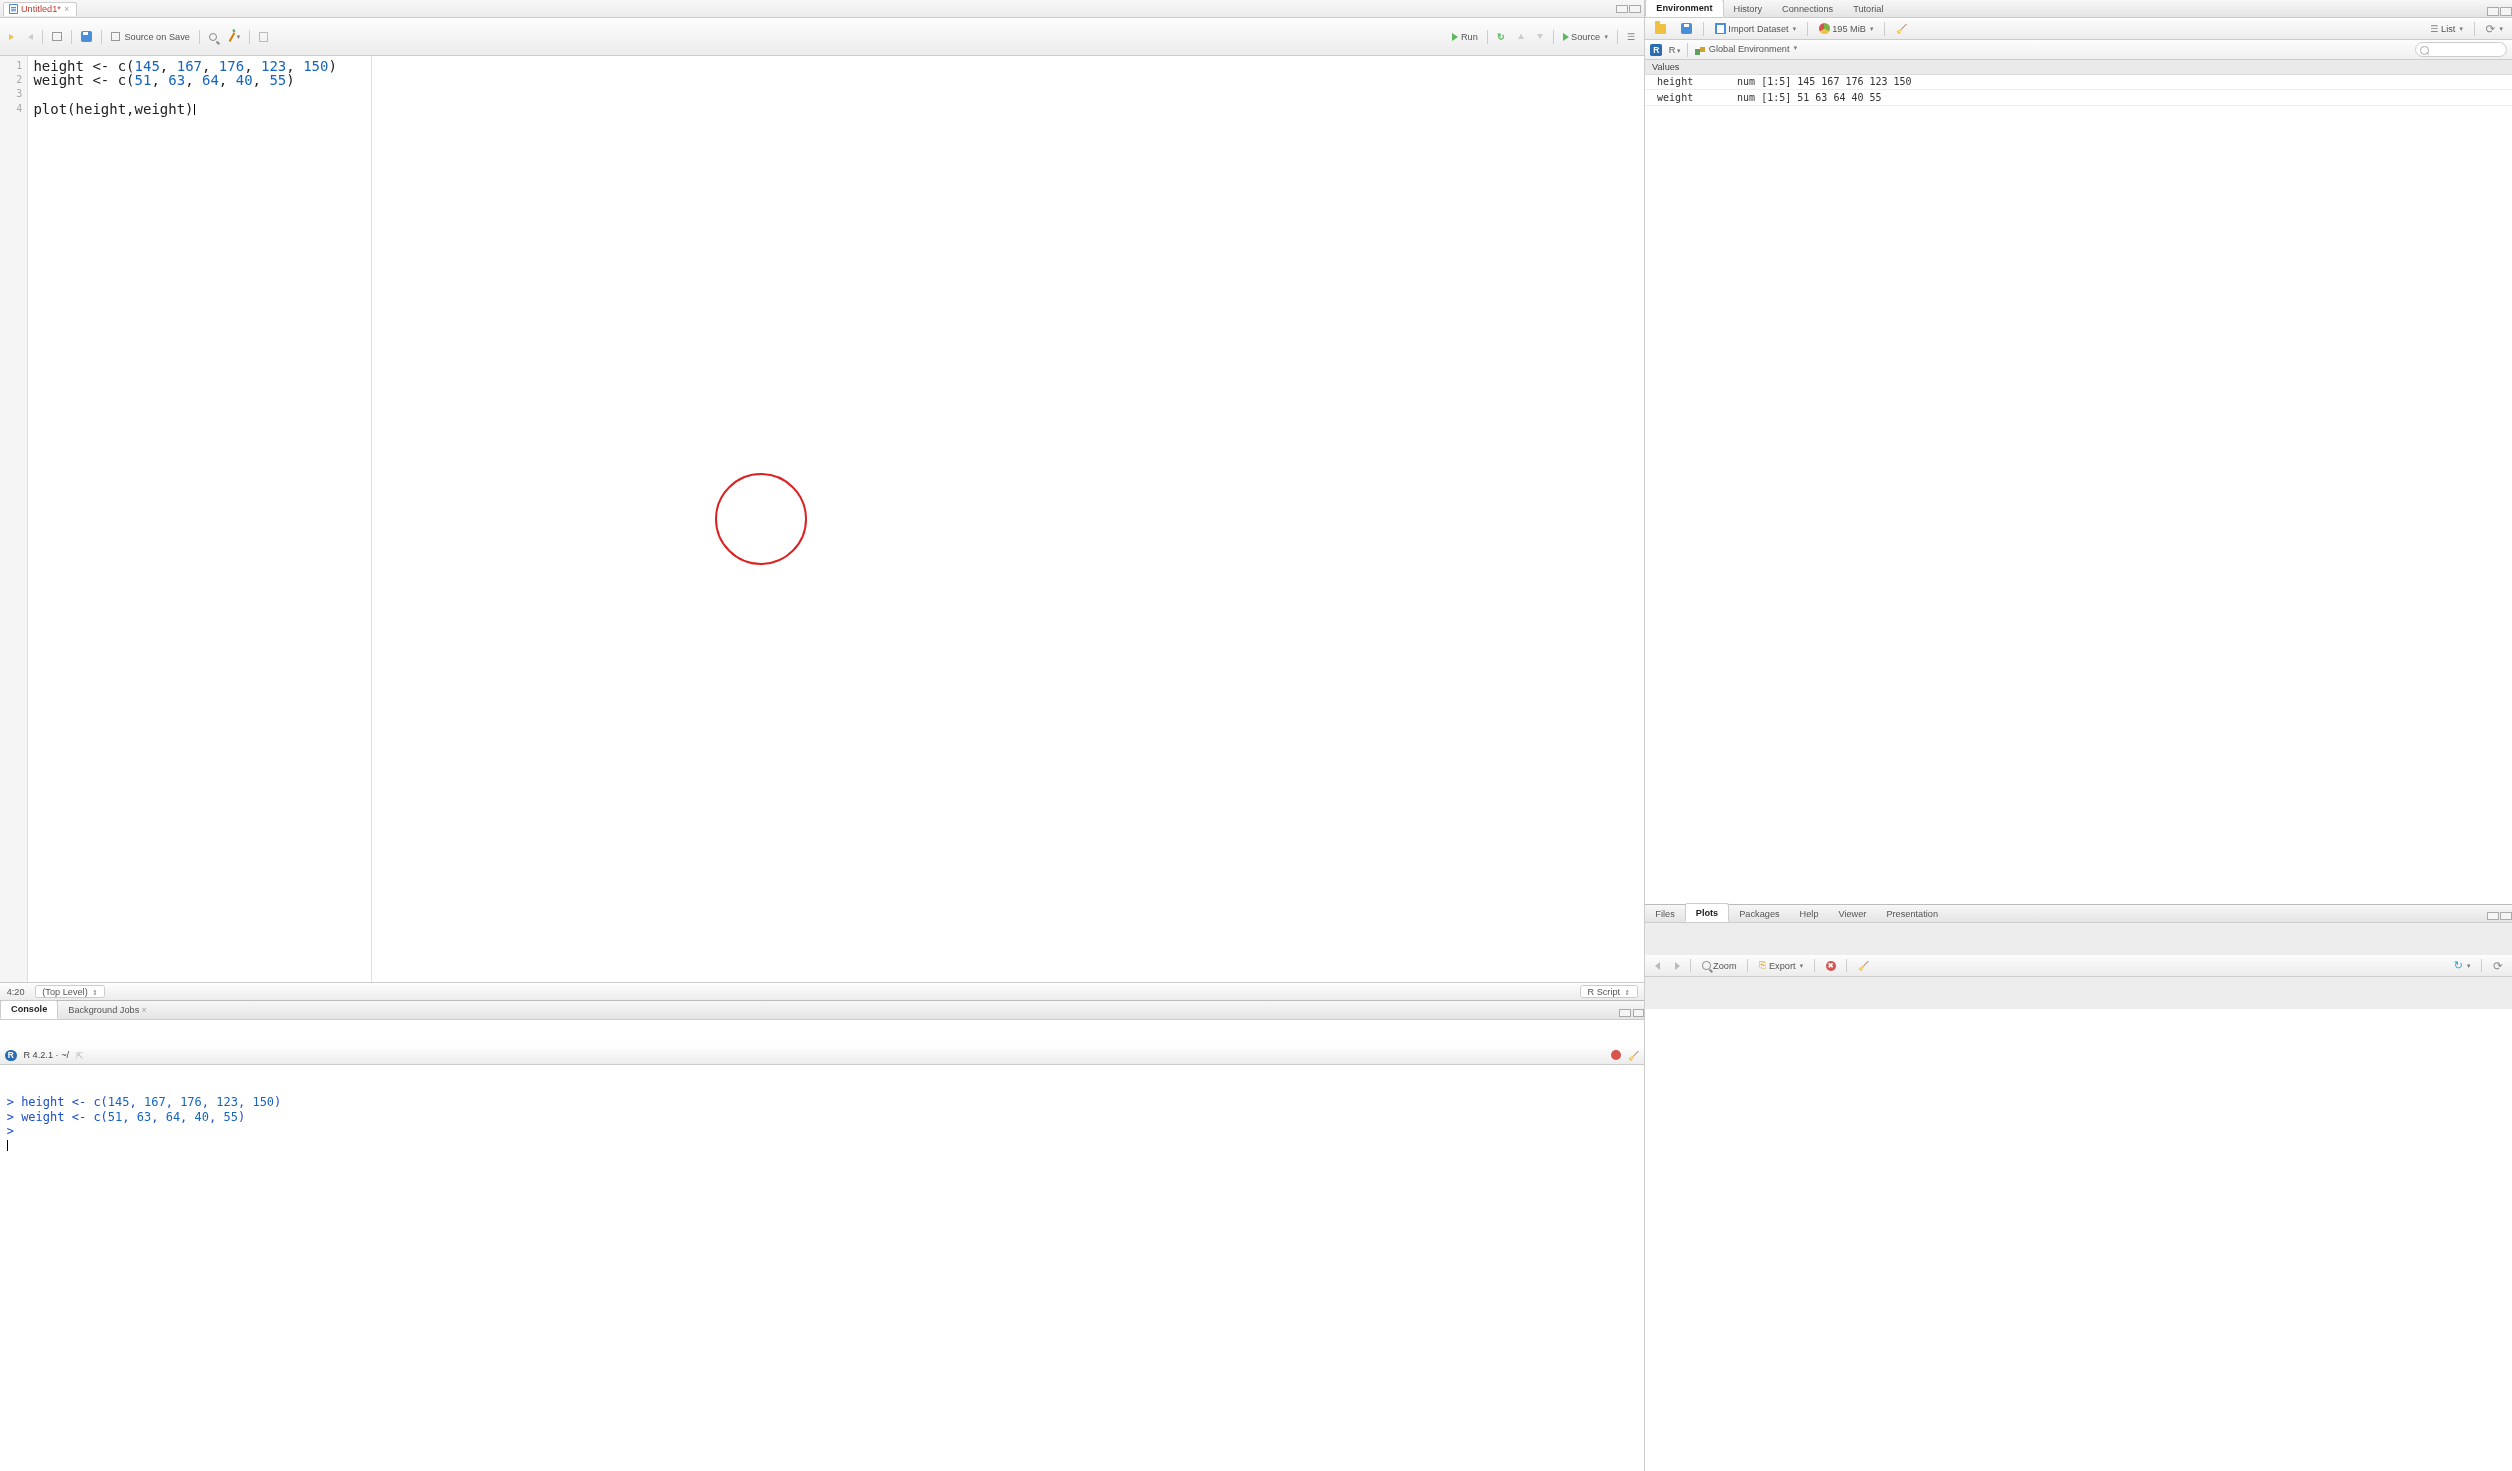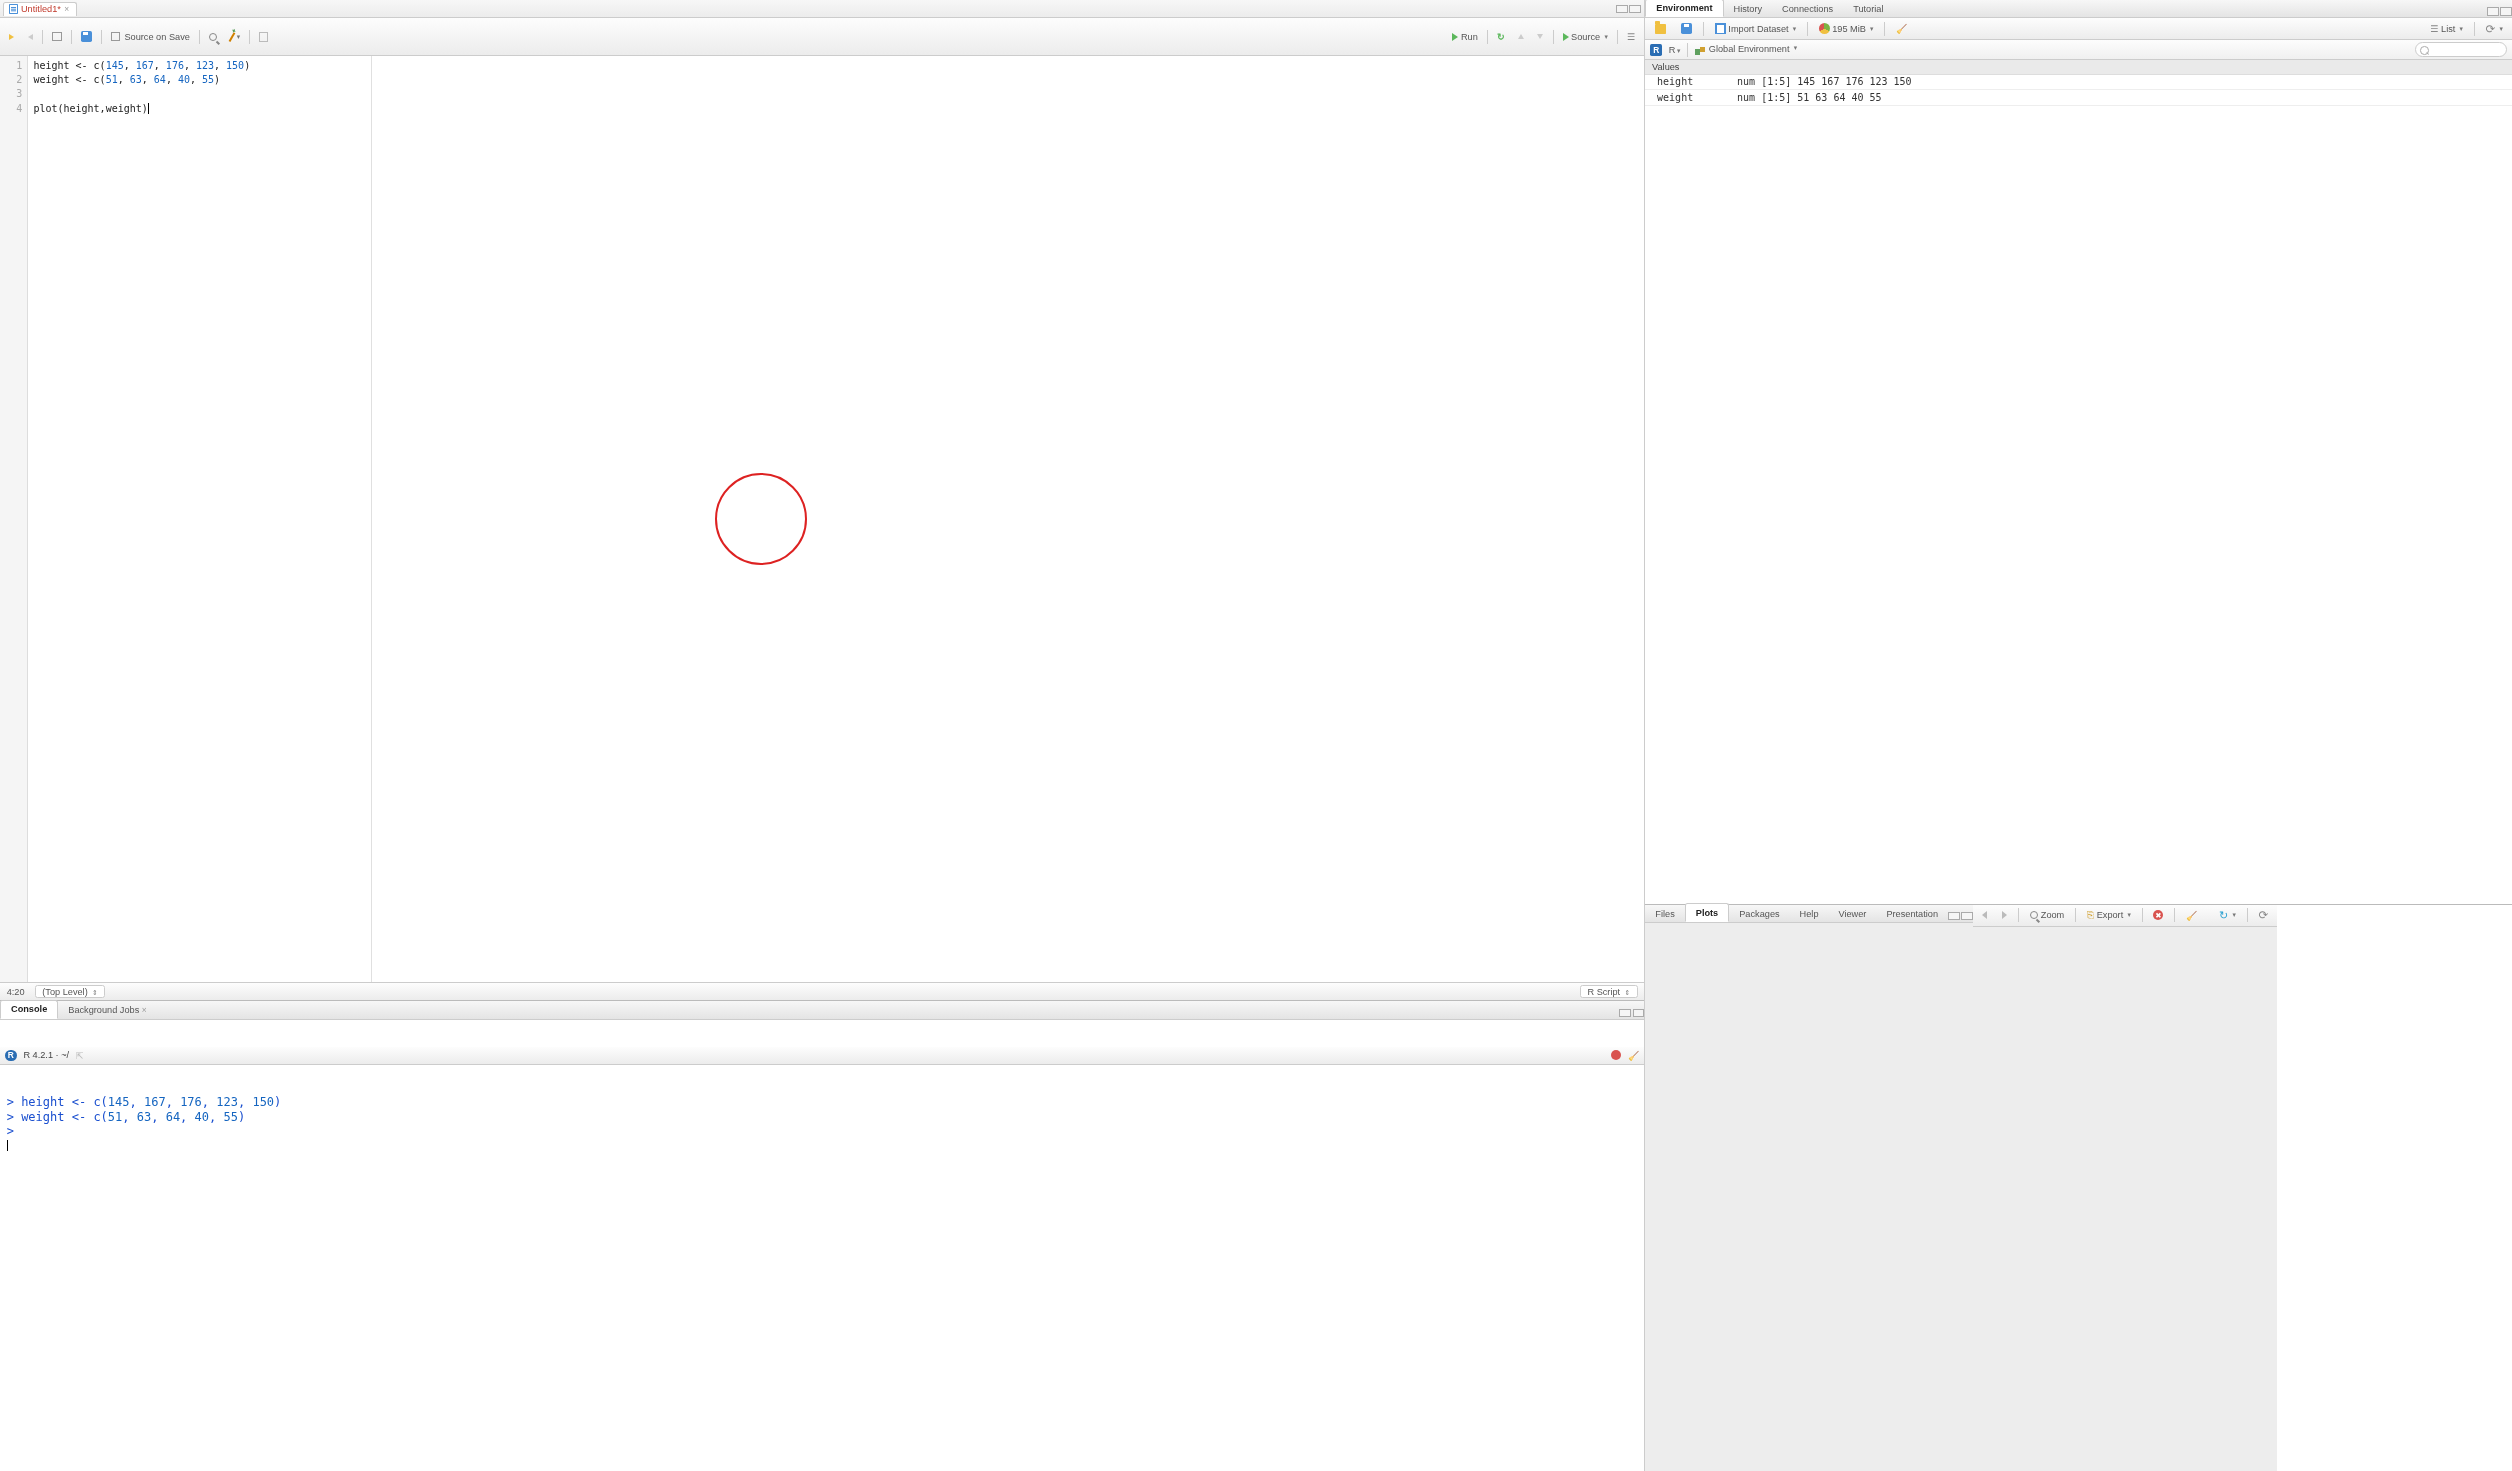--- a/index.html
+++ b/index.html
@@ -25,21 +25,21 @@
 .ic-fwd { border-right: 5px solid #ccc; border-top: 3.3px solid transparent; border-bottom: 3.3px solid transparent; width:0;height:0;}
 .ic-disk { background: #4a90d9; border-radius: 1.7px; position: relative; width:11px;height:11px;}
 .ic-disk::after{content:"";position:absolute;top:0.8px;left:2.5px;width:5px;height:3.3px;background:#fff;}
 .ic-lens { border: 1.7px solid #888; border-radius: 50%; width: 8.4px; height: 8.4px; position: relative; }
 .ic-lens::after { content:""; position:absolute; bottom:-3.3px; right:-3.3px; width:4.2px; height:1.7px; background:#888; transform:rotate(45deg);}
 .ic-wand { width: 1.7px; height: 10px; background: #d08000; transform: rotate(30deg); position: relative;}
 .ic-wand::before{content:"✦";position:absolute;top:-5px;left:-3.3px;font-size:6.7px;color:#5fa05f;}
 .chk { width:9.2px; height:9.2px; border:0.8px solid #999; display:inline-block; margin-right:1.7px;}
 .editor-body { flex: 1; display: flex; overflow: hidden; background:#fff;}
 .gutter { width: 28.4px; background: #f5f5f5; border-right: 0.8px solid #ddd; text-align: right; padding: 2.5px 5px 0 0; color: #aaa; font-family: Menlo, Consolas, monospace; font-size: 10px; line-height: 14.2px;}
-.code { flex: 1; padding: 2.5px 5px 0 5px; font-family: Menlo, Consolas, monospace; font-size: 10px; line-height: 14.2px; white-space: pre; position: relative;}
+.code { flex: 1; padding: 2.5px 5px 0 5px; font-family: Menlo, Consolas, monospace; font-size: 14px; line-height: 14.2px; white-space: pre; position: relative;}
 .code .num { color: #1565c0; }
 .code .txt { color: #222; }
 .ruler { position:absolute; top:0; bottom:0; left: 343px; border-left:0.8px solid #e0e0e0;}
 .caret { display:inline-block; width:0.8px; height:11.7px; background:#000; vertical-align:middle;}
 .statusbar { background: linear-gradient(#fdfdfd,#ececec); border-top: 0.8px solid #ccc; height: 18.4px; display: flex; align-items: center; padding: 0 6.7px; font-size: 9.2px; color: #555; gap: 10px;}
 .statusbar .right { margin-left: auto; }
 .pill { border:0.8px solid #ccc; border-radius:2.5px; padding:0.8px 6.7px; background:#fff;}
 
 
 .console-pane { flex: 1; display: flex; flex-direction: column; border-top: 0.8px solid #bbb; gap: 27px;}
@@ -66,21 +66,21 @@
 .srch { margin-left:auto; border:0.8px solid #ccc; border-radius:8.4px; width:92px; height:15px; position:relative; background:#fff;}
 .srch::before{content:"";position:absolute;left:4.2px;top:2.5px;width:6.7px;height:6.7px;border:1.3px solid #aaa;border-radius:50%;}
 .srch::after{content:"";position:absolute;left:10px;top:9.2px;width:3.3px;height:1.3px;background:#aaa;transform:rotate(45deg);}
 .env-body { flex:1; background:#fff; overflow:auto;}
 .env-section { background:#eaeaea; padding:1.7px 6.7px; font-size:9.2px; color:#444; border-bottom:0.8px solid #ddd;}
 .env-row { display:flex; padding:1.7px 0 1.7px 11.7px; font-family: Menlo, Consolas, monospace; font-size:10px; border-bottom:0.8px solid #eee;}
 .env-row .k { width: 80px; }
 .env-row .v { flex:1; }
 
 
-.plots-pane { flex:1; display:flex; flex-direction:row; }
+.plots-pane { flex:1; display:flex; flex-direction:column;gap:32px; }
 .plots-tools { background: linear-gradient(#fdfdfd,#ececec); border-bottom:0.8px solid #ccc; height:22px; display:flex; align-items:center; padding:0 5px; gap:6.7px; font-size:9.2px; color:#555;}
 .arrow-l,.arrow-r{width:0;height:0;border-top:4.2px solid transparent;border-bottom:4.2px solid transparent;}
 .arrow-l{border-right:5.9px solid #bbb;}
 .arrow-r{border-left:5.9px solid #bbb;}
 .zoom-ic{border:1.7px solid #888;border-radius:50%;width:8.4px;height:8.4px;position:relative;}
 .zoom-ic::after{content:"";position:absolute;bottom:-3.3px;right:-3.3px;width:4.2px;height:1.7px;background:#888;transform:rotate(45deg);}
 .del-ic{width:10px;height:10px;border-radius:50%;background:#d9534f;color:#fff;font-size:7.5px;display:inline-flex;align-items:center;justify-content:center;}
 .sync-ic{color:#2aa0d0;font-size:11px;}
 .plot-area { flex:1; background:#fff; }
 

